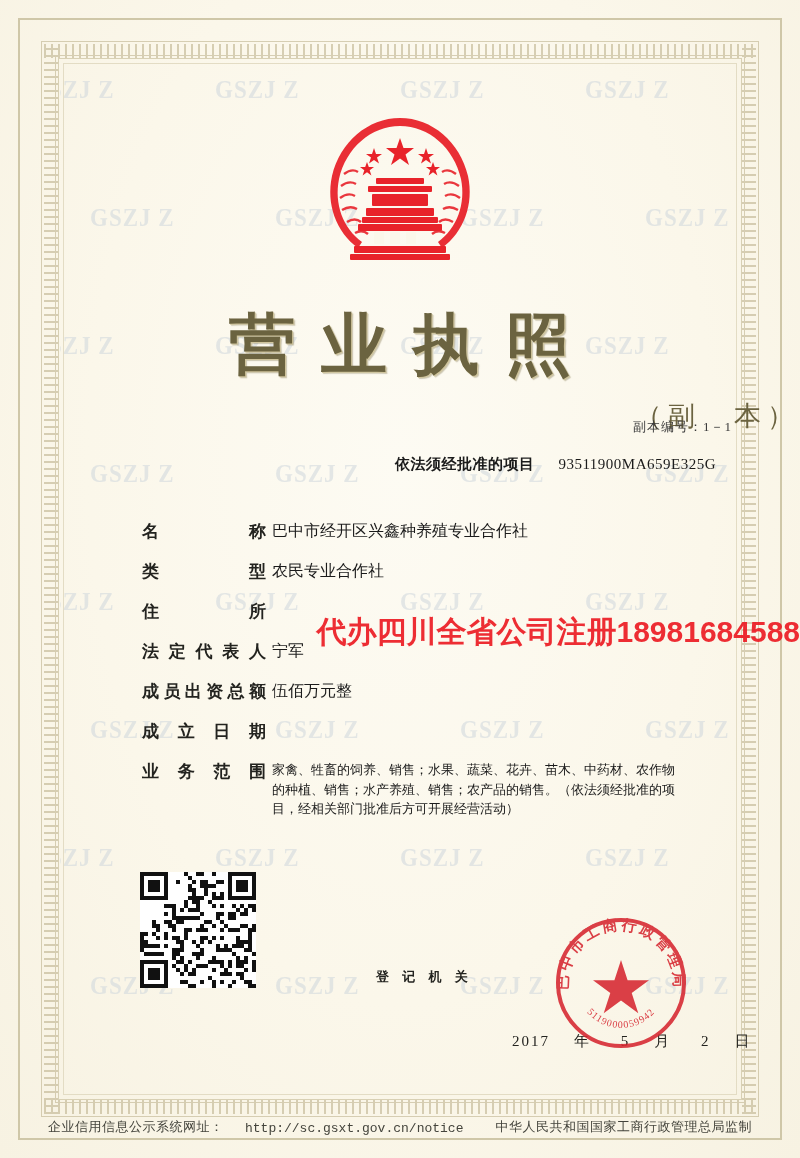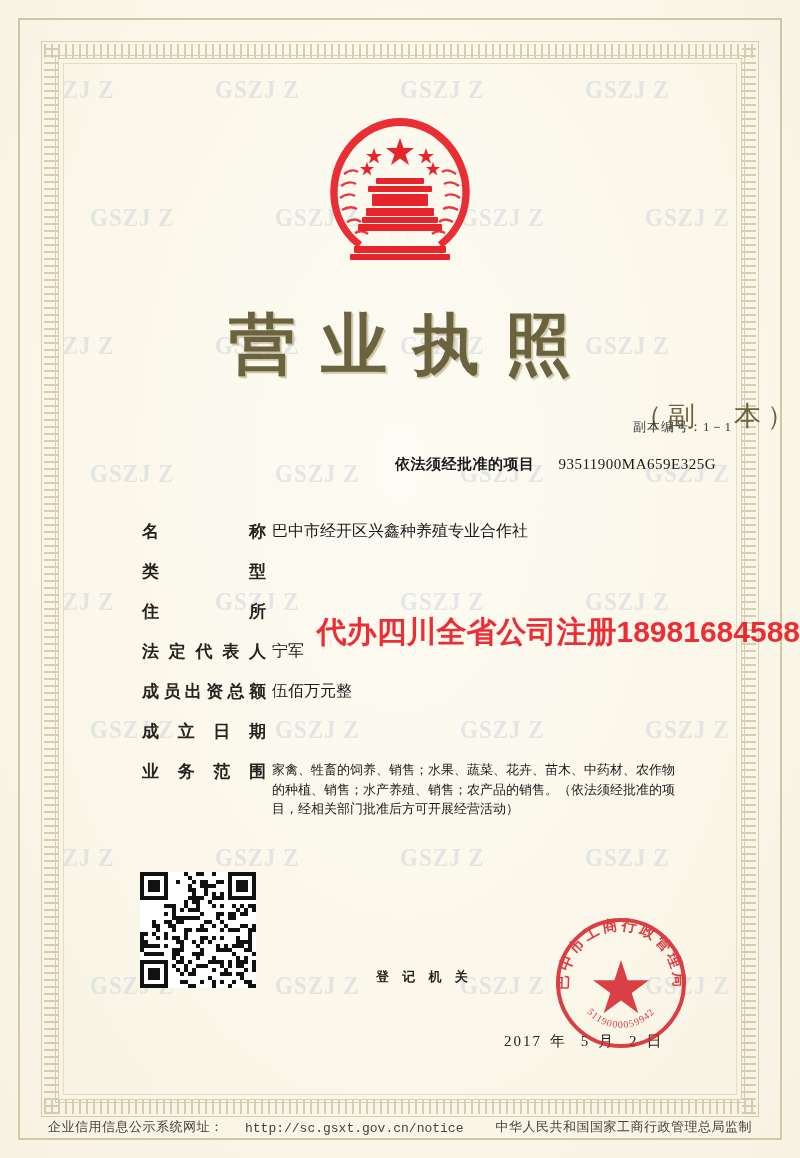--- a/index.html
+++ b/index.html
@@ -216,21 +216,21 @@
     text-align: center;
   }
   .date-line {
     position: absolute;
     left: 500px;
     top: 1032px;
     font-size: 15px;
     color: #23231f;
     letter-spacing: 2px;
   }
-  .date-line span { margin: 0 4px; }
+  .date-line span { margin: 0 12px; }
 
   .seal {
     position: absolute;
     left: 546px;
     top: 908px;
     width: 150px;
     height: 150px;
   }
 
   
@@ -368,20 +368,21 @@
           <span>名</span>
           <span>称</span>
         </div>
         <div class="val">巴中市经开区兴鑫种养殖专业合作社</div>
       </div>
       <div class="row">
         <div class="lbl">
           <span>类</span>
           <span>型</span>
         </div>
+        <div class="val">农民专业合作社</div>
       </div>
       <div class="row">
         <div class="lbl">
           <span>住</span>
           <span>所</span>
         </div>
       </div>
       <div class="row">
         <div class="lbl">
           <span>法</span>

